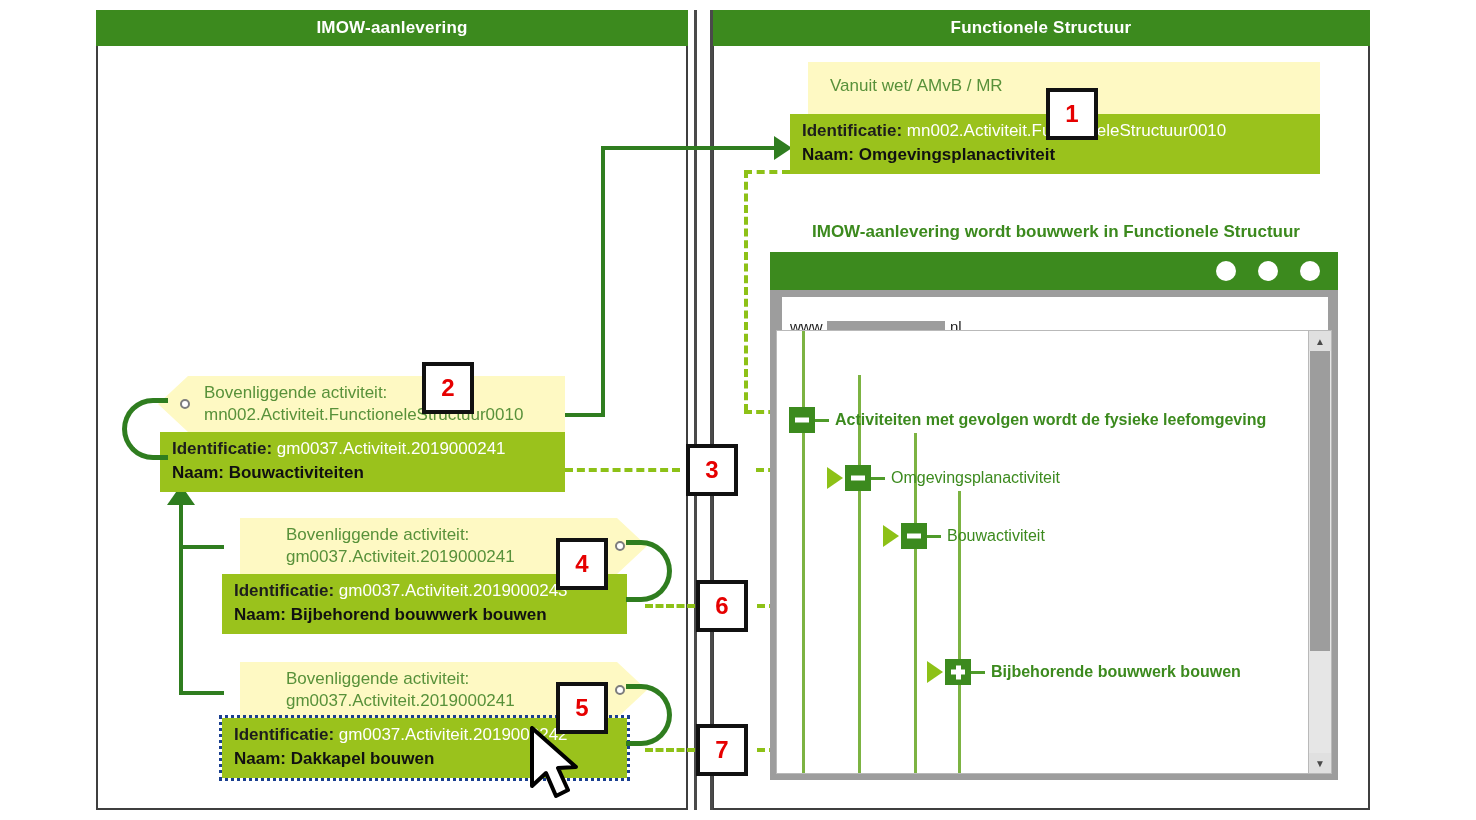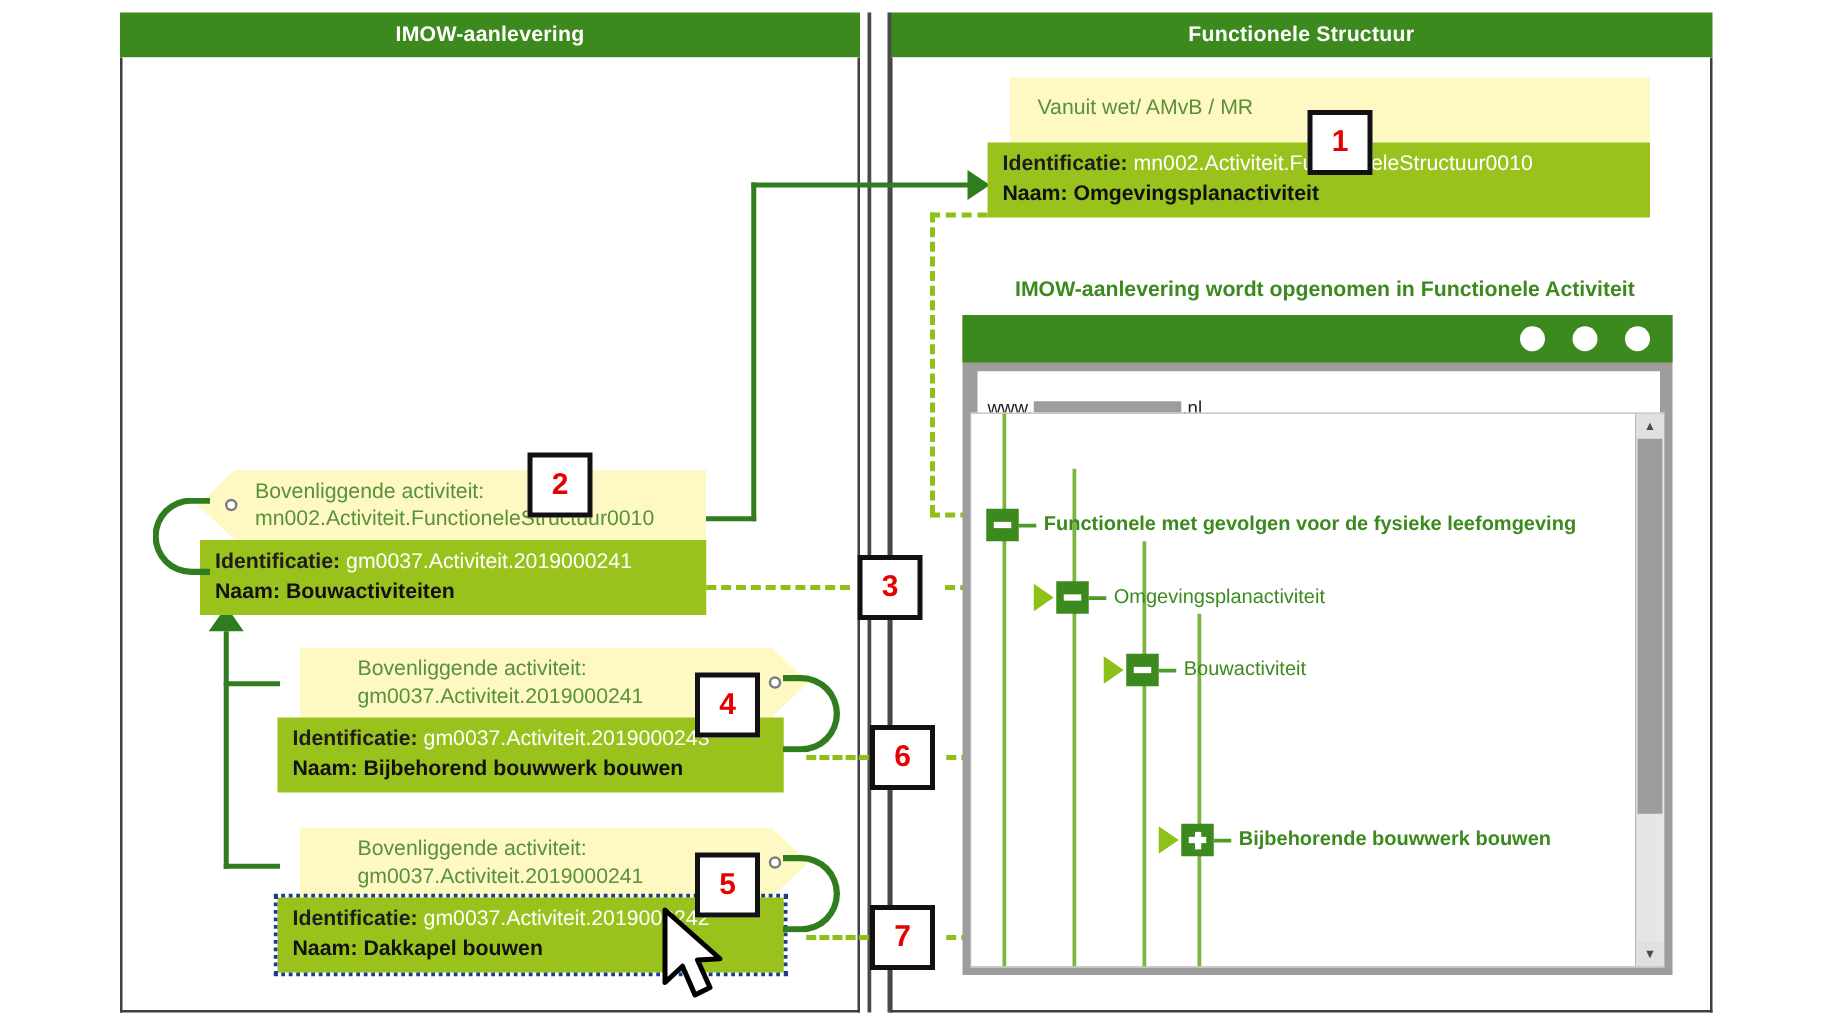--- a/index.html
+++ b/index.html
@@ -233,21 +233,21 @@
         <span>Identificatie:</span>
         <span class="val">mn002.Activiteit.FunctioneleStructuur0010</span>
       </div>
       <div class="naam">
         <span>Naam:</span>
         <span>Omgevingsplanactiviteit</span>
       </div>
     </div>
   </div>
 
-  <div class="subtitle">IMOW-aanlevering wordt opgenomen in Functionele Activiteit</div>
+  <div class="subtitle">IMOW-aanlevering wordt bouwwerk in Functionele Structuur</div>
 
   <div id="browser">
     <div class="titlebar">
       <div class="dot"></div>
       <div class="dot"></div>
       <div class="dot"></div>
     </div>
     <div class="urlbar">
       <span>www.</span>
         <span class="urlmask"></span>
@@ -260,21 +260,21 @@
         <div class="tline" style="left:25px;top:0;height:470px;"></div>
         <div class="tline" style="left:81px;top:44px;height:426px;"></div>
         <div class="tline" style="left:137px;top:102px;height:368px;"></div>
         <div class="tline" style="left:181px;top:160px;height:310px;"></div>
 
         <div class="tnode" style="left:12px;top:76px;">
           <div class="tbox">
               <span class="glyph minus"></span>
             </div>
           <div class="tstem"></div>
-          <div class="tlabel bold">Functionele met gevolgen voor de fysieke leefomgeving</div>
+          <div class="tlabel bold">Activiteiten met gevolgen wordt de fysieke leefomgeving</div>
         </div>
 
         <div class="tnode" style="left:50px;top:134px;">
           <div class="tarrow"></div>
           <div class="tbox">
               <span class="glyph minus"></span>
             </div>
           <div class="tstem"></div>
           <div class="tlabel">Omgevingsplanactiviteit</div>
         </div>

